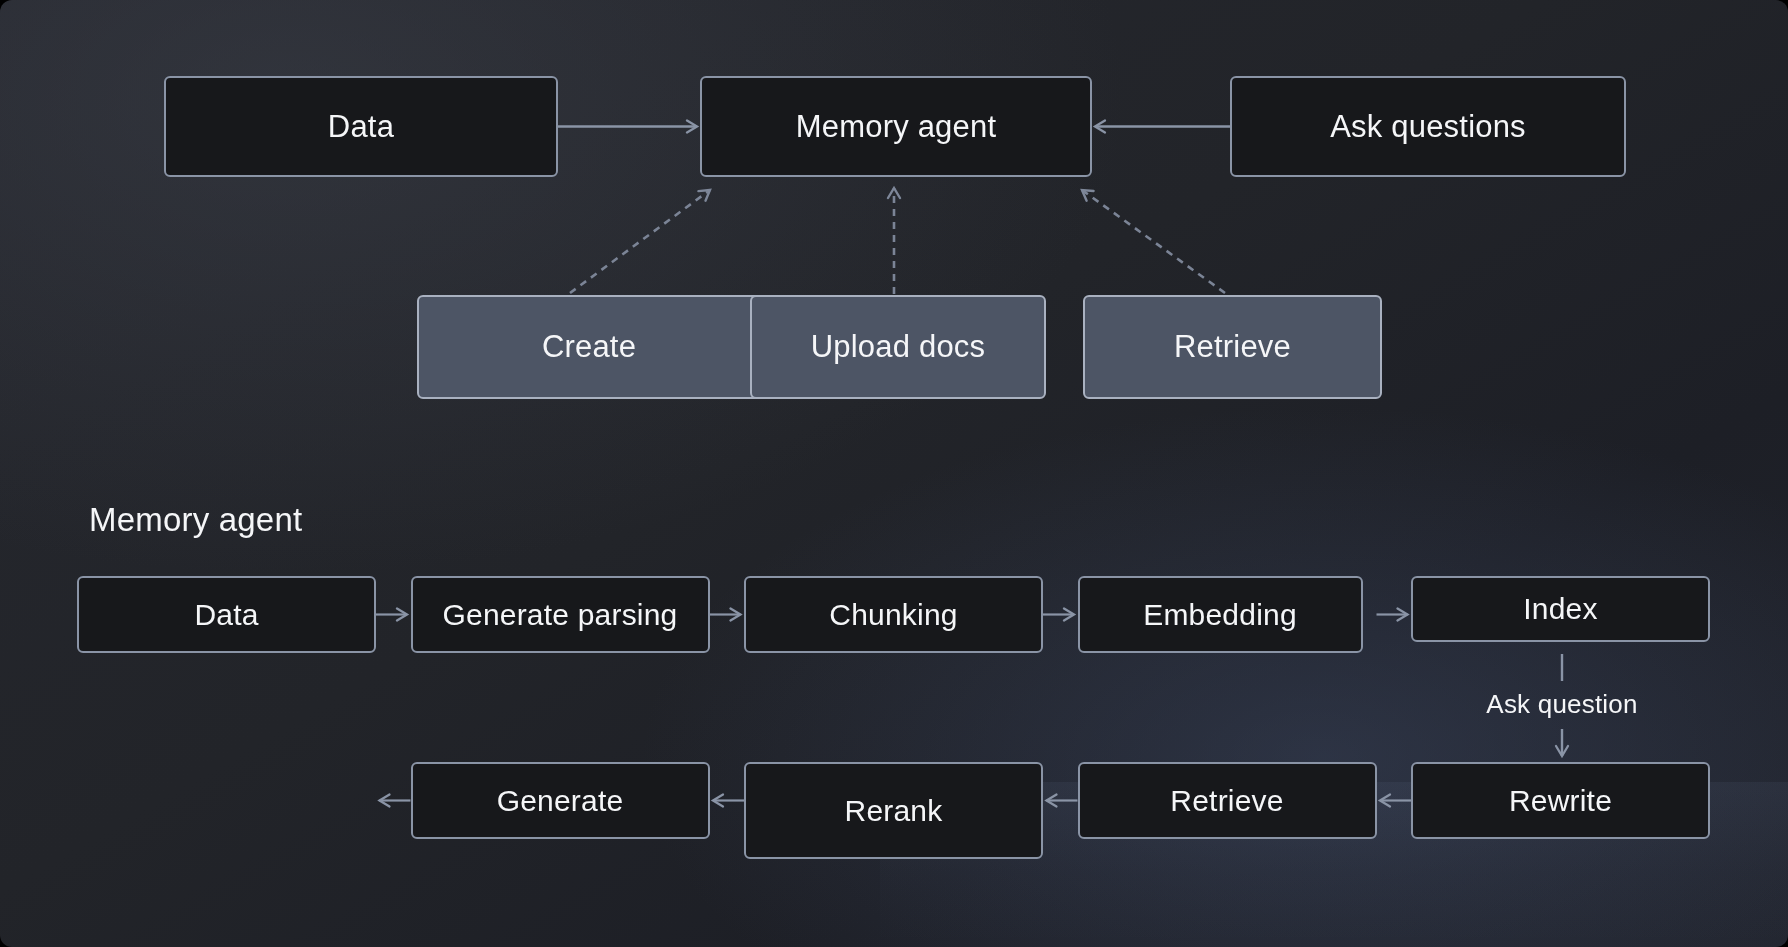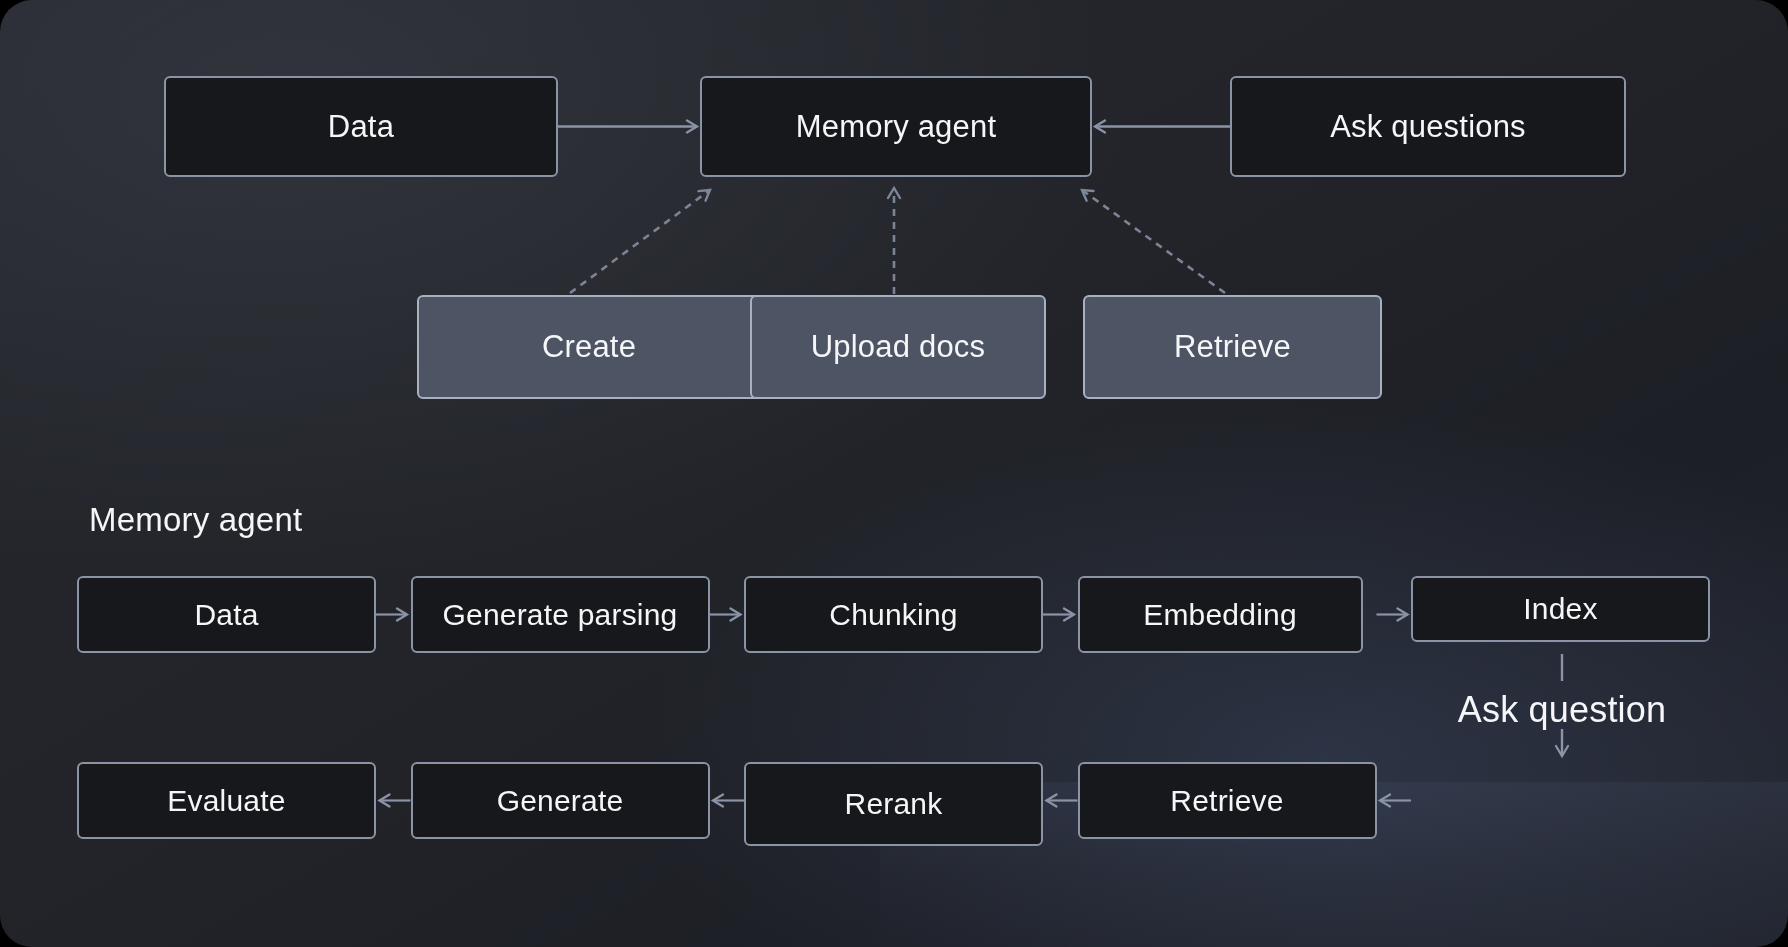--- a/index.html
+++ b/index.html
@@ -1,20 +1,20 @@
 <!DOCTYPE html>
 <html><head>
 <meta charset="utf-8">
 <style>
   html,body { margin:0; padding:0; background:#000; }
   body { font-family:"Liberation Sans", sans-serif; }
   .canvas {
     position:relative;
     width:1788px; height:947px;
-    border-radius:32px;
+    border-radius:12px;
     overflow:hidden;
     background:
       radial-gradient(1050px 540px at 74% 80%, rgba(70,84,116,0.38), rgba(70,84,116,0) 65%),
       radial-gradient(1400px 800px at 16% 10%, rgba(64,68,78,0.45), rgba(64,68,78,0) 60%),
       linear-gradient(150deg, #26282f 0%, #222429 45%, #1d1f26 72%, #21242d 100%);
   }
   .horizon {
     position:absolute; left:880px; right:0; top:782px; height:165px;
     background:linear-gradient(180deg, rgba(140,160,200,0.07), rgba(140,160,200,0.02) 55%, rgba(140,160,200,0));
     pointer-events:none;
@@ -32,21 +32,21 @@
   }
   .node.dark { background:#17181b; border:2.5px solid #8a94a6; }
   .node.mid  { background:#4d5565; border:2.5px solid #a9b1c0; }
   .node.big  { font-size:31px; }
   .section-title {
     position:absolute; left:89px; top:501px;
     color:#f5f6f8; font-size:33px; letter-spacing:0.2px;
   }
   .connector-label {
     position:absolute; left:1412px; top:689px; width:300px;
-    text-align:center; color:#f5f6f8; font-size:36px; letter-spacing:0.2px;
+    text-align:center; color:#f5f6f8; font-size:26px; letter-spacing:0.2px;
     white-space:nowrap;
   }
 </style>
 </head>
 <body>
 
 <div class="canvas">
   <div class="horizon"></div>
 
   <svg class="arrows" width="1788" height="947" viewBox="0 0 1788 947">
@@ -113,25 +113,25 @@
   </div>
   <div class="node dark" style="left:1077.5px;top:576px;width:285px;height:77px">
     <span>Embedding</span>
   </div>
   <div class="node dark" style="left:1411px;top:576px;width:299px;height:66px">
     <span>Index</span>
   </div>
 
   <div class="connector-label">Ask question</div>
 
-  <div class="node dark" style="left:77px;top:762px;width:299px;height:77px">
-    <span>Evaluate</span>
-  </div>
   <div class="node dark" style="left:410.5px;top:762px;width:299px;height:77px">
     <span>Generate</span>
   </div>
-  <div class="node dark" style="left:744px;top:762px;width:299px;height:84px">
+  <div class="node dark" style="left:744px;top:762px;width:299px;height:97px">
     <span>Rerank</span>
   </div>
   <div class="node dark" style="left:1077.5px;top:762px;width:299px;height:77px">
     <span>Retrieve</span>
   </div>
+  <div class="node dark" style="left:1411px;top:762px;width:299px;height:77px">
+    <span>Rewrite</span>
+  </div>
 </div>
 
 </body></html>

